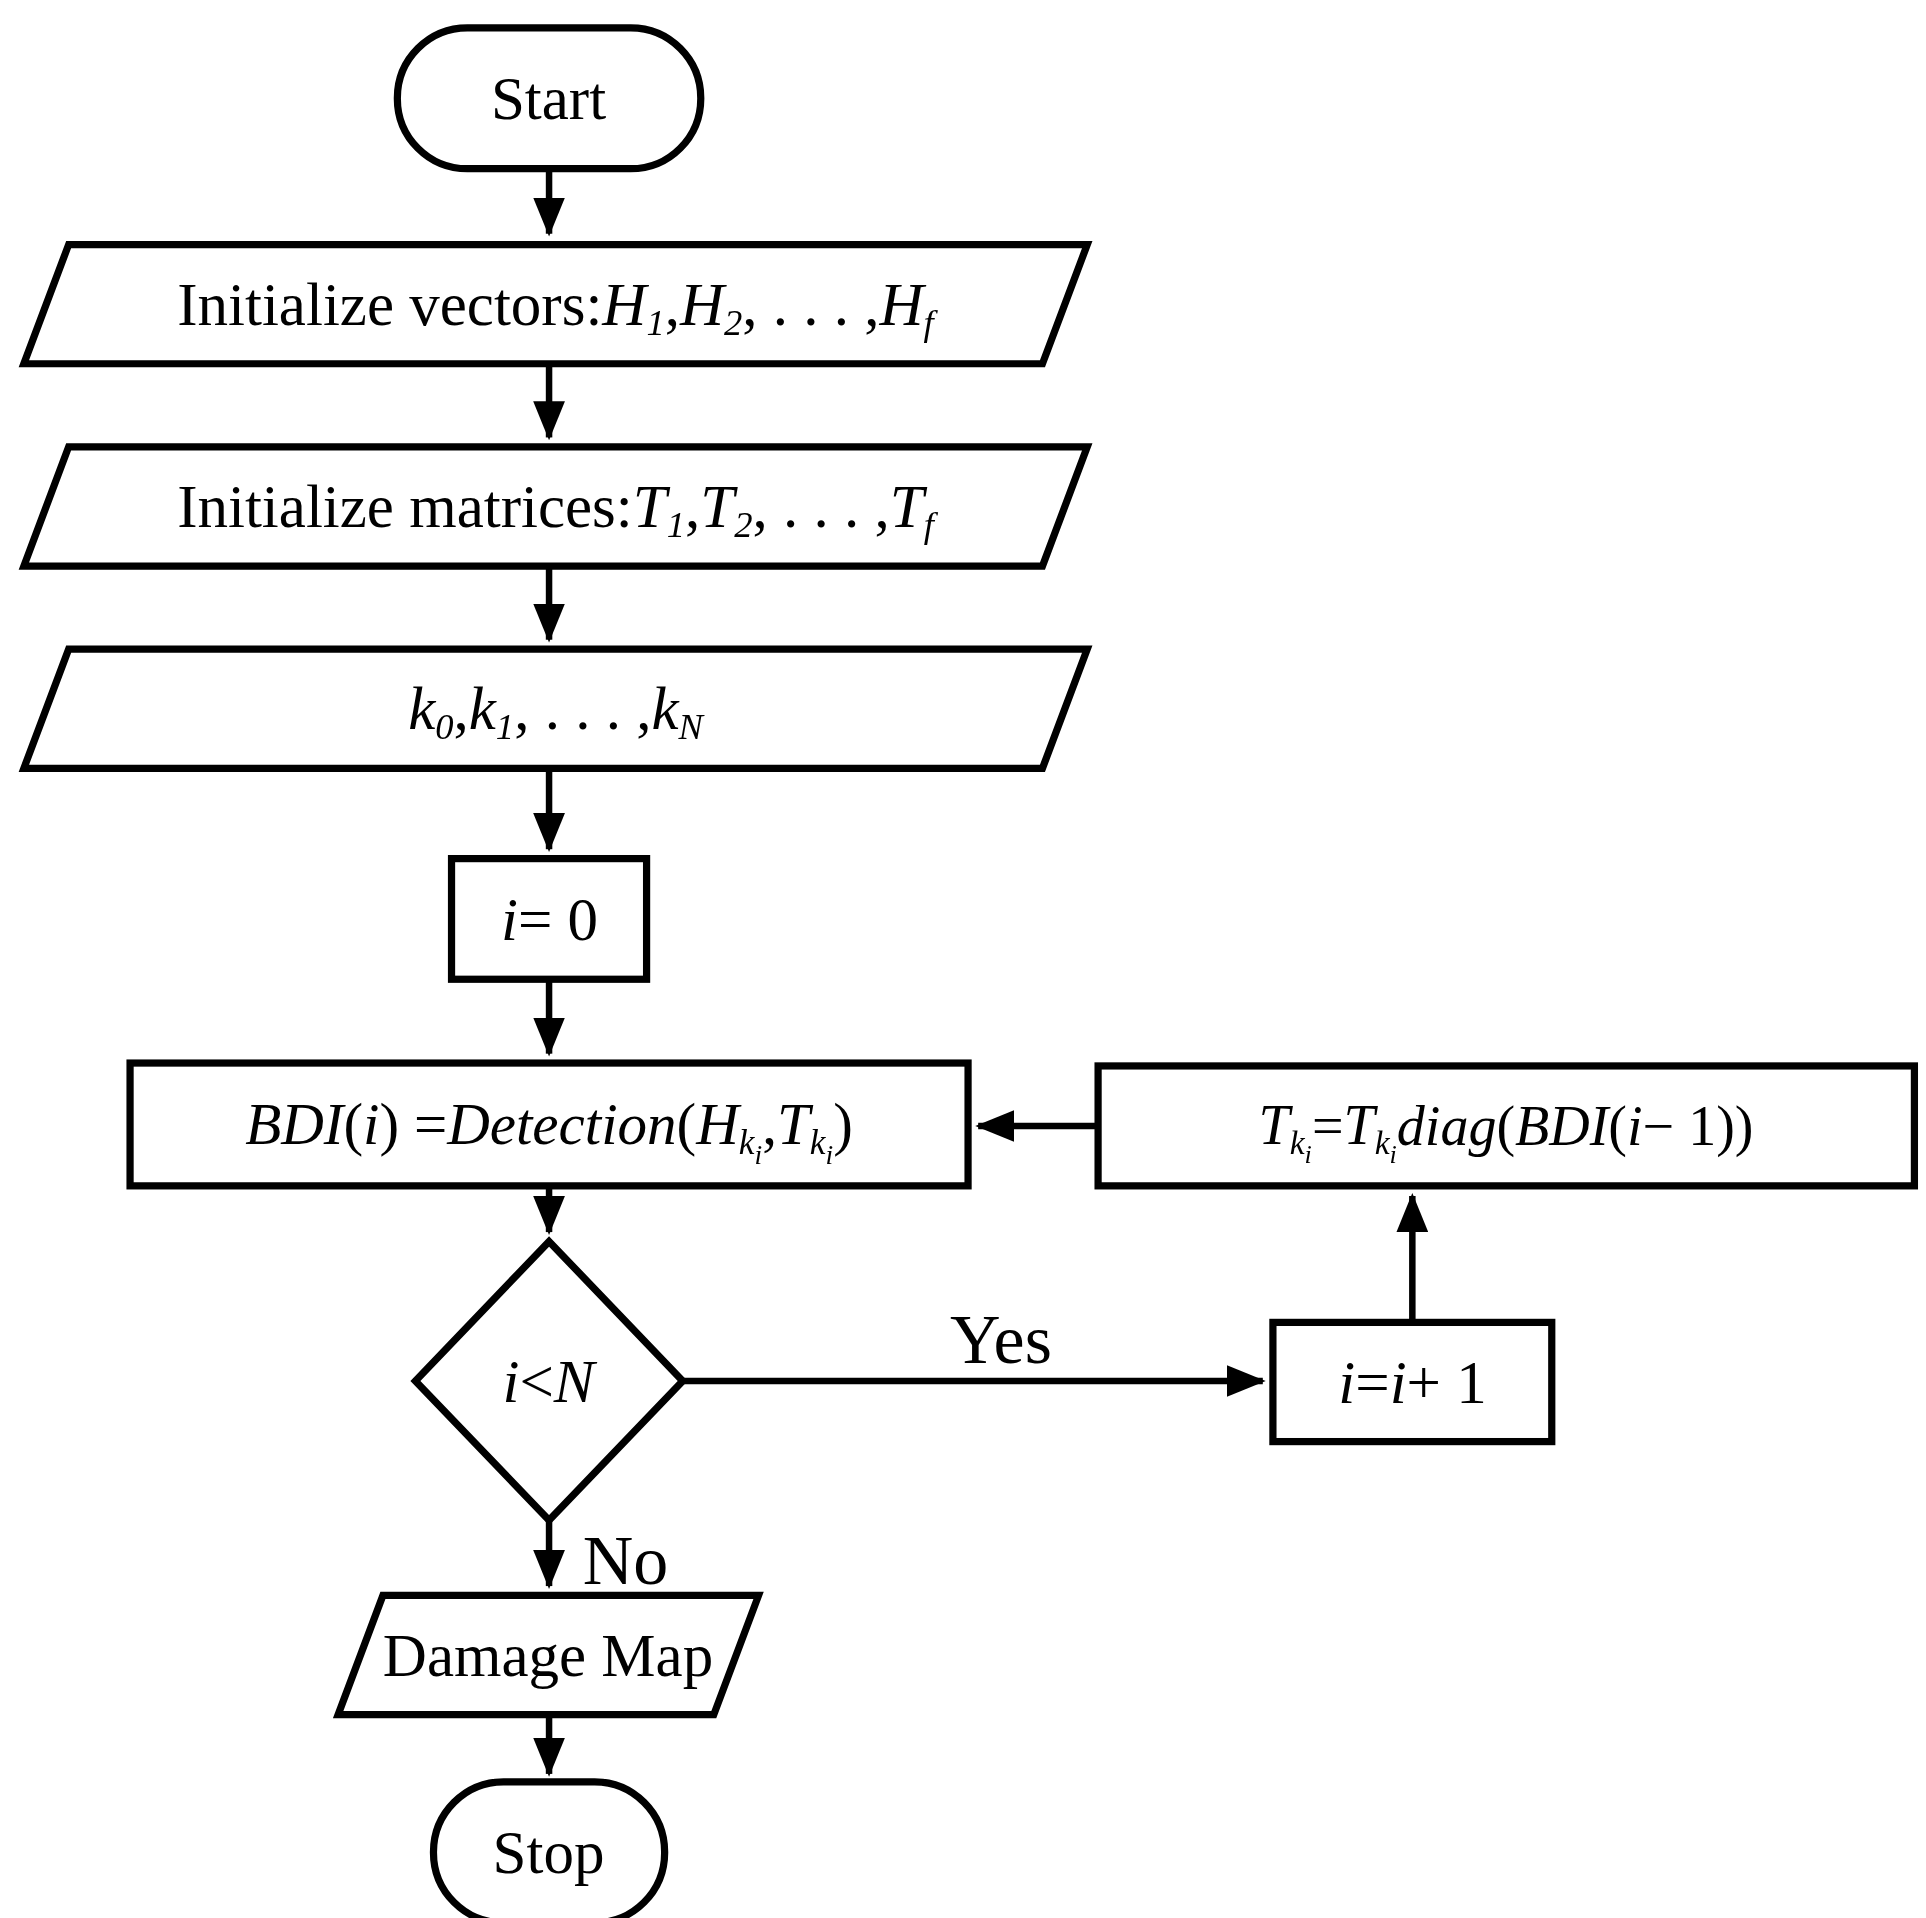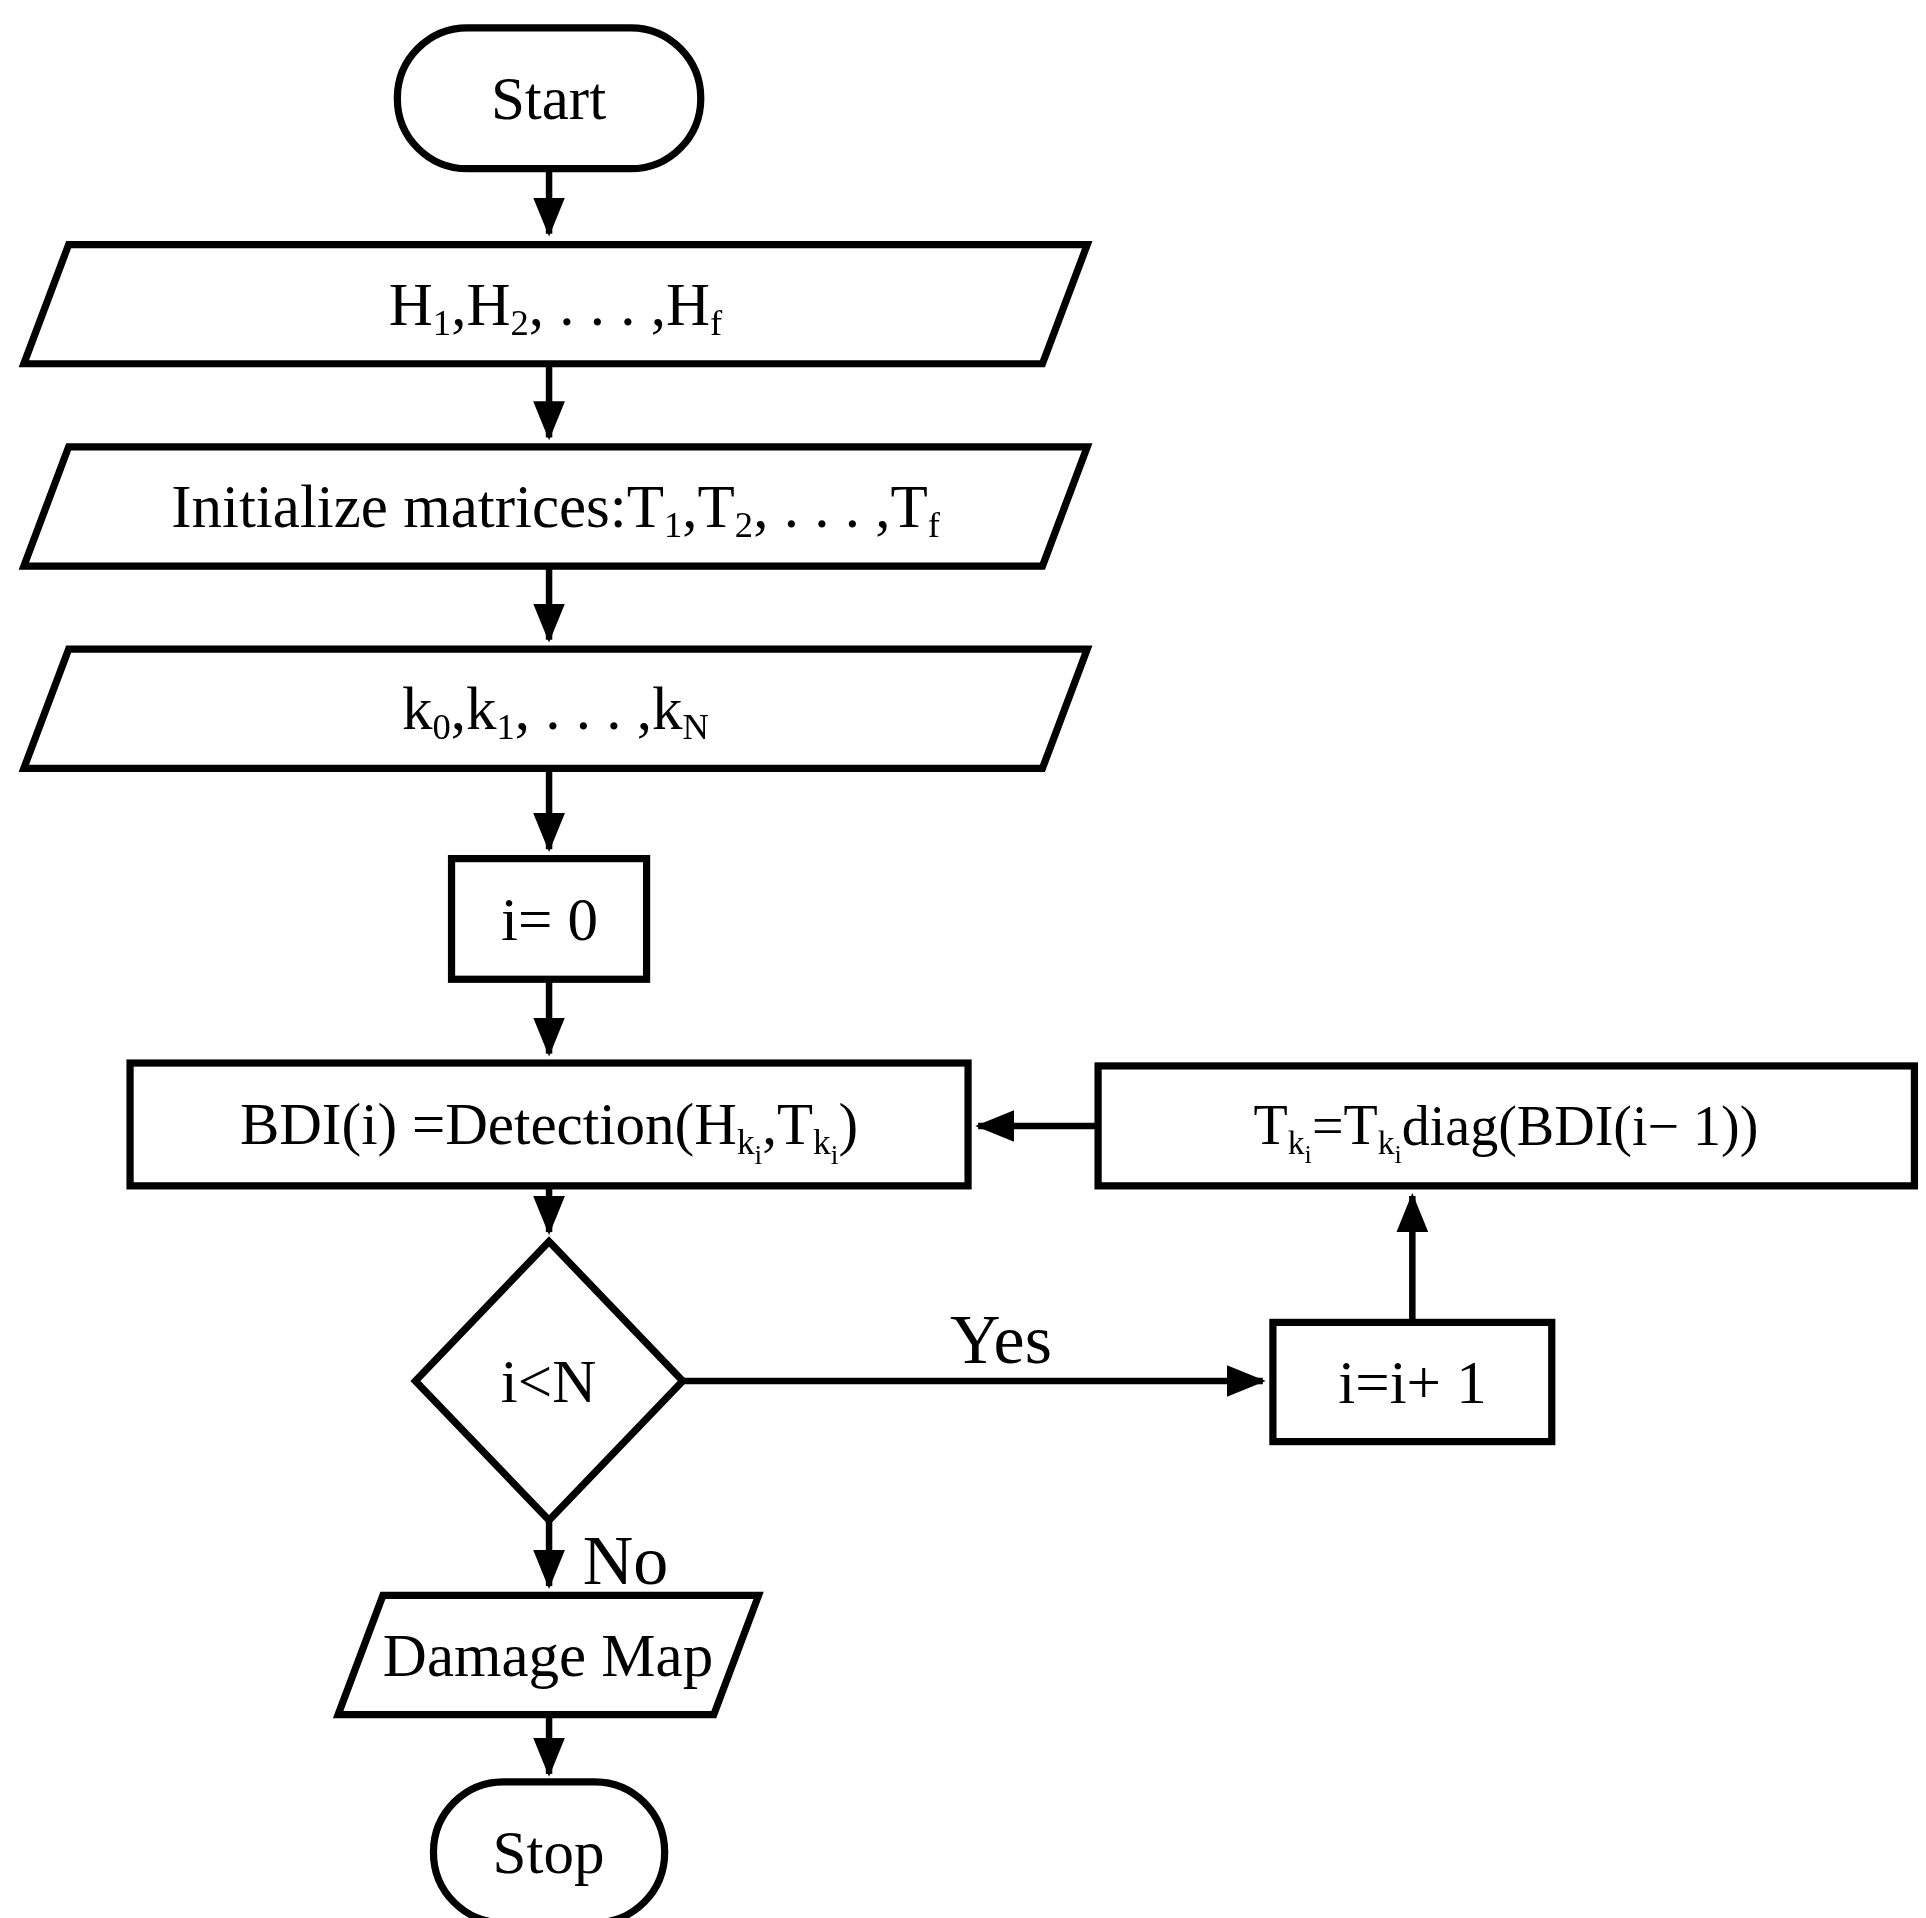--- a/index.html
+++ b/index.html
@@ -30,21 +30,21 @@
     justify-content: center;
     text-align: center;
     line-height: 1;
     white-space: nowrap;
     color: #000000;
   }
   .fs-node   { font-size: 61px; }
   .fs-bdi    { font-size: 59px; }
   .fs-update { font-size: 56px; }
   .fs-edge   { font-size: 70px; }
-  .mi { }
+  .mi { font-style: italic; }
   .node-label sub {
     font-size: 60%;
     line-height: 0;
     vertical-align: -0.28em;
   }
   .node-label sub sub {
     font-size: 78%;
     vertical-align: -0.35em;
   }
 </style>
@@ -95,20 +95,21 @@
 
       <polygon points="530,2185 1050,2185 988,2350 468,2350"></polygon>
 
       <rect x="600" y="2443" width="320" height="195" rx="97" ry="97"></rect>
     </g>
   </svg>
 
   <div class="node-label fs-node" style="left:397px; top:10.8px; width:303px; height:141px;">Start</div>
 
   <div class="node-label fs-node" style="left:24px; top:228px; width:1063px; height:119px;">
+      <span>Initialize vectors: </span>
       <span class="mi">H<sub>1</sub></span>
       <span>, </span>
       <span class="mi">H<sub>2</sub></span>
       <span>, . . . , </span>
       <span class="mi">H<sub class="mi">f</sub></span>
     </div>
 
   <div class="node-label fs-node" style="left:24px; top:430px; width:1063px; height:119px;">
       <span>Initialize matrices: </span>
       <span class="mi">T<sub>1</sub></span>

